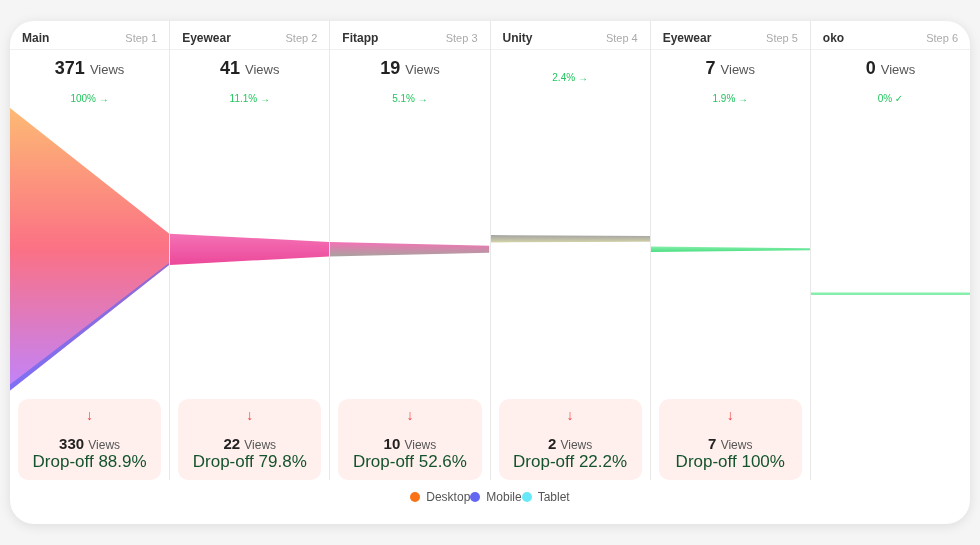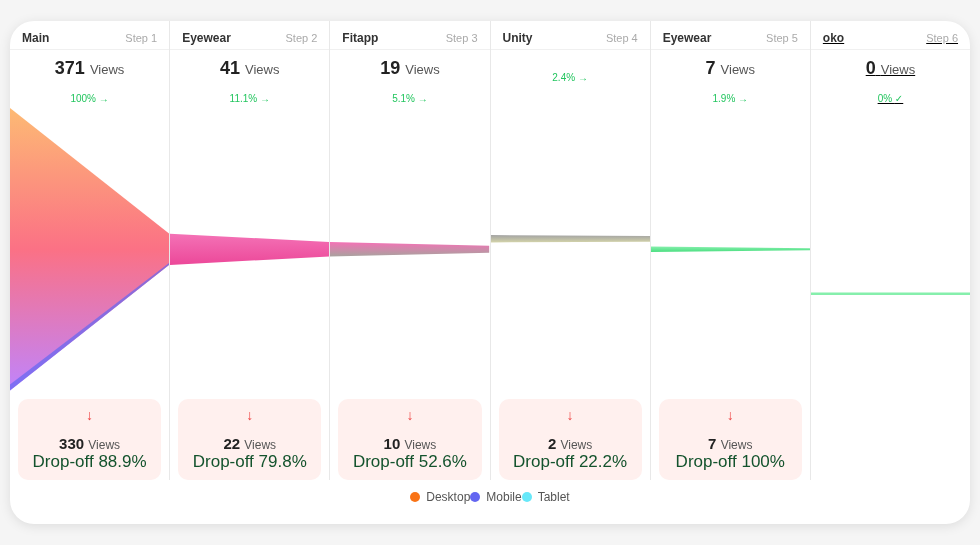--- a/index.html
+++ b/index.html
@@ -25,21 +25,21 @@
       width: 100%;
       position: relative;
     }
     .step-col {
       flex: 1;
       border-right: 1px solid #e8e8e8;
       display: flex;
       flex-direction: column;
       position: relative;
     }
-    .step-col:last-child { border-right: none; text-decoration: underline; }
+    .step-col:last-child { border-right: none; }
     .step-header {
       display: flex;
       justify-content: space-between;
       align-items: center;
       padding: 10px 12px 4px 12px;
       border-bottom: 1px solid #f0f0f0;
     }
     .step-name {
       font-size: 12px;
       font-weight: 600;

